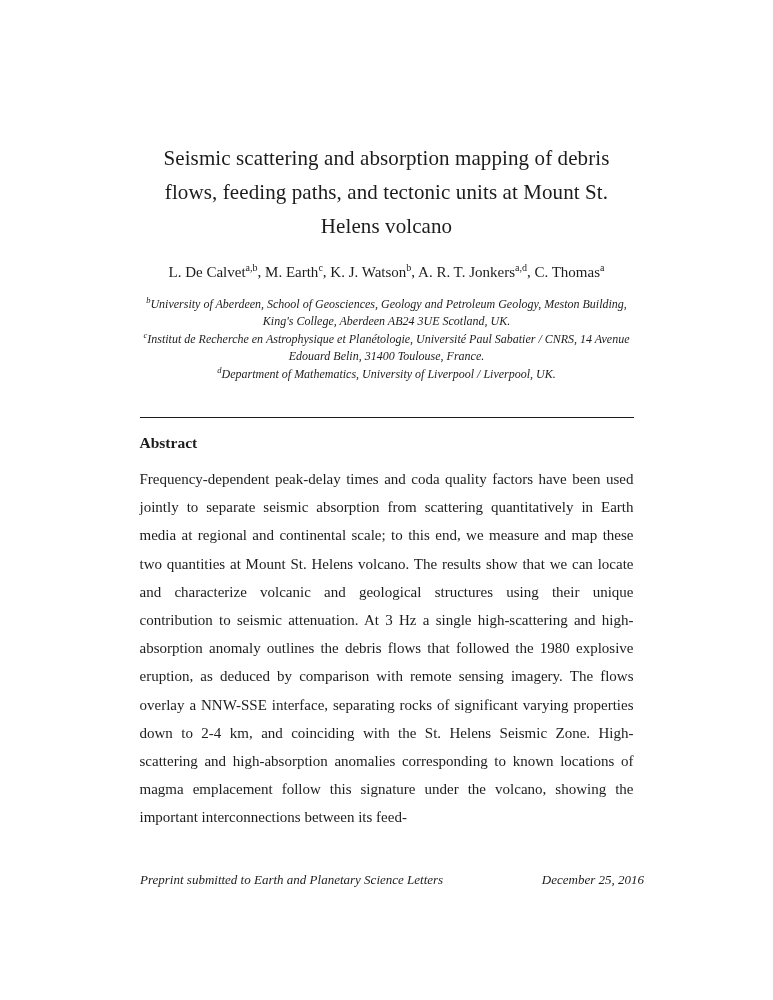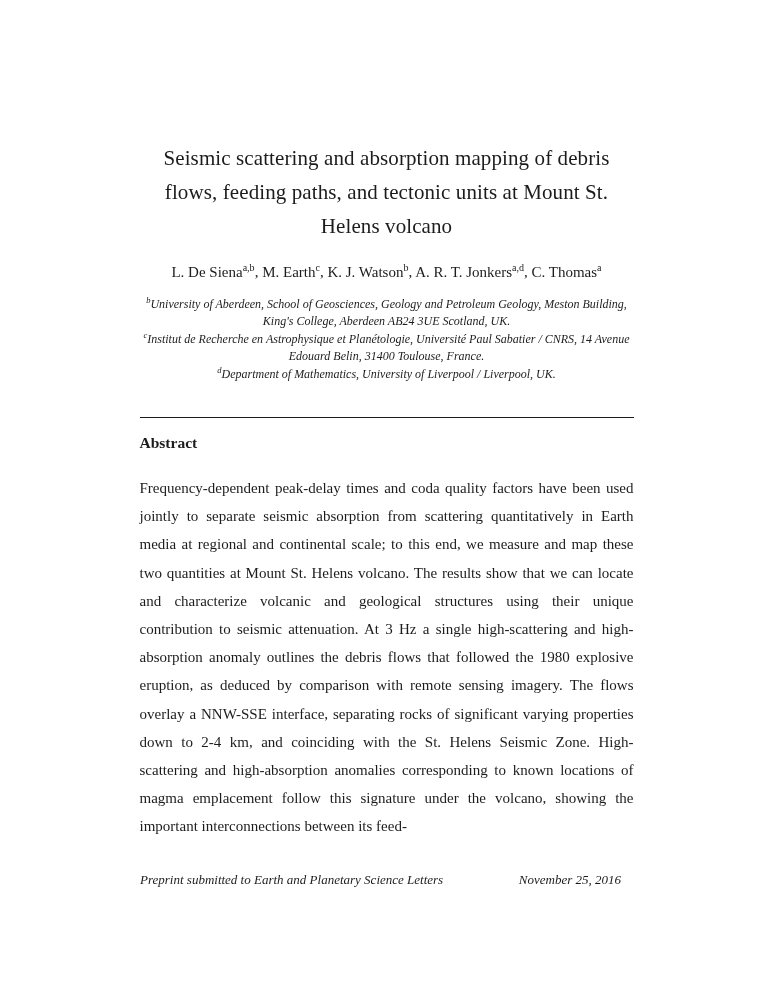--- a/index.html
+++ b/index.html
@@ -51,57 +51,57 @@
     border-top: 1px solid #1c1c1c;
     margin-top: 34px;
     width: 100%;
   }
   .abstract-heading {
     margin-top: 16px;
     font-size: 15.5px;
     font-weight: bold;
   }
   .abstract-text {
-    margin-top: 22px;
+    margin-top: 13px;
     font-size: 15px;
     line-height: 1.88;
     text-align: justify;
   }
   .footer {
     position: absolute;
     left: 140px;
-    right: 152px;
+    right: 129px;
     top: 872px;
     display: flex;
     justify-content: space-between;
     font-style: italic;
     font-size: 13px;
   }
 </style>
 </head>
 <body>
 
 <div class="page">
   <div class="content">
 
     <h1 class="title">Seismic scattering and absorption mapping of debris flows, feeding paths, and tectonic units at Mount St. Helens volcano</h1>
 
-    <div class="authors"><span>L. De Siena</span><sup>a,b</sup>, <span>M. Earth</span><sup>c</sup>, <span>K. J. Watson</span><sup>b</sup>, <span>A. R. T. Jonkers</span><sup>a,d</sup>, <span>C. Thomas</span><sup>a</sup></div>
+    <div class="authors"><span>L. De Calvet</span><sup>a,b</sup>, <span>M. Earth</span><sup>c</sup>, <span>K. J. Watson</span><sup>b</sup>, <span>A. R. T. Jonkers</span><sup>a,d</sup>, <span>C. Thomas</span><sup>a</sup></div>
 
     <div class="affiliations">
         <div class="affiliation"><sup>b</sup>University of Aberdeen, School of Geosciences, Geology and Petroleum Geology, Meston Building, King's College, Aberdeen AB24 3UE Scotland, UK.</div>
         <div class="affiliation"><sup>c</sup>Institut de Recherche en Astrophysique et Planétologie, Université Paul Sabatier / CNRS, 14 Avenue Edouard Belin, 31400 Toulouse, France.</div>
         <div class="affiliation"><sup>d</sup>Department of Mathematics, University of Liverpool / Liverpool, UK.</div>
       </div>
 
     <hr class="divider">
 
     <h2 class="abstract-heading">Abstract</h2>
 
     <p class="abstract-text">Frequency-dependent peak-delay times and coda quality factors have been used jointly to separate seismic absorption from scattering quantitatively in Earth media at regional and continental scale; to this end, we measure and map these two quantities at Mount St. Helens volcano. The results show that we can locate and characterize volcanic and geological structures using their unique contribution to seismic attenuation. At 3 Hz a single high-scattering and high-absorption anomaly outlines the debris flows that followed the 1980 explosive eruption, as deduced by comparison with remote sensing imagery. The flows overlay a NNW-SSE interface, separating rocks of significant varying properties down to 2-4 km, and coinciding with the St. Helens Seismic Zone. High-scattering and high-absorption anomalies corresponding to known locations of magma emplacement follow this signature under the volcano, showing the important interconnections between its feed-</p>
 
   </div>
 
   <div class="footer">
     <span>Preprint submitted to Earth and Planetary Science Letters</span>
-    <span>November 25, 2016</span>
+    <span>December 25, 2016</span>
   </div>
 </div>
 
 </body></html>

